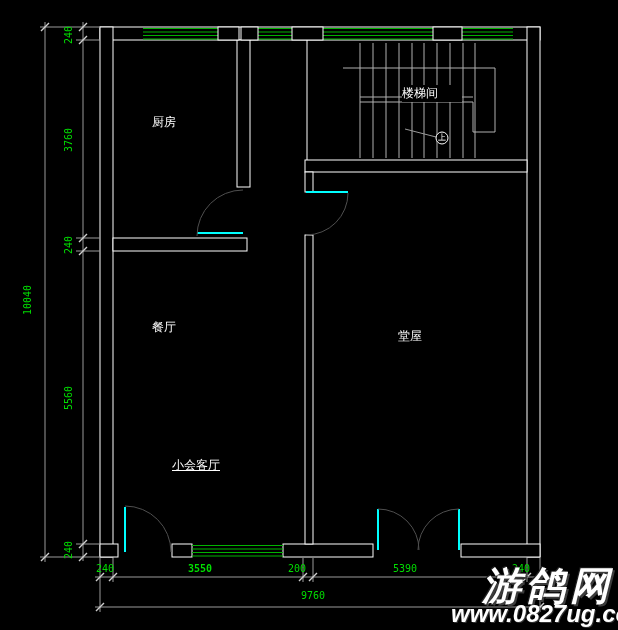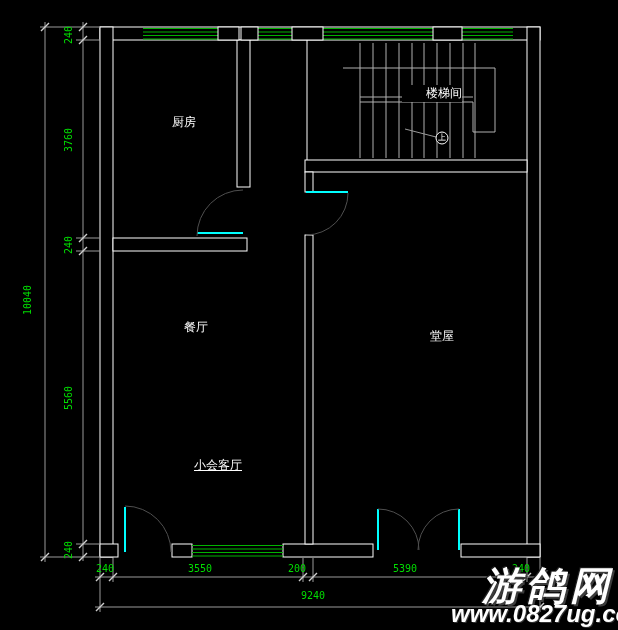--- a/index.html
+++ b/index.html
@@ -11,21 +11,21 @@
          font-family:"Liberation Sans",sans-serif;}
   #stage svg{position:absolute;left:0;top:0;}
   .wallrect{fill:#000;stroke:var(--wall);stroke-width:1;}
   .wline{stroke:var(--wall);stroke-width:1;fill:none;}
   .gline{stroke:var(--win);stroke-width:1.2;fill:none;}
   .dline{stroke:var(--dim);stroke-width:1;fill:none;}
   .tick{stroke:#cfcfcf;stroke-width:1.4;fill:none;}
   .cyan{stroke:var(--door);stroke-width:2;fill:none;}
   .arc{stroke:var(--arc);stroke-width:1;fill:none;}
   .sline{stroke:var(--stair);stroke-width:1;fill:none;}
-  .lbl{position:absolute;color:#fff;font-size:12px;text-align:right;white-space:nowrap;
+  .lbl{position:absolute;color:#fff;font-size:12px;text-align:left;white-space:nowrap;
        font-family:"Liberation Sans",sans-serif;}
   .dimtxt{position:absolute;color:var(--dimtext);font-size:10px;line-height:12px;height:12px;
           text-align:center;white-space:nowrap;font-family:"DejaVu Sans Mono",monospace;}
   .vert{transform:rotate(-90deg);}
   .upchar{position:absolute;color:#fff;font-size:8px;line-height:10px;}
   .wm-name{position:absolute;left:472px;top:566px;width:142px;color:var(--wm);
            font-size:39px;line-height:40px;font-weight:bold;font-style:italic;
            letter-spacing:5px;text-align:right;text-shadow:2px 2px 0 #3c3c3c, -1px -1px 0 #222;}
   .wm-url{position:absolute;left:451px;top:601px;width:167px;color:var(--wm);
           font-size:24px;line-height:26px;font-weight:bold;font-style:italic;text-align:right;
@@ -117,36 +117,36 @@
       <path class="tick" d="M41,31L49,23 M41,561L49,553"></path>
 
       <path class="dline" d="M100,558V612 M113,558V582 M303,558V582 M313,558V582 M527,558V582 M540,558V612"></path>
       <line class="dline" x1="95" y1="577" x2="545" y2="577"></line>
       <line class="dline" x1="95" y1="607" x2="545" y2="607"></line>
       <path class="tick" d="M96,581L104,573 M109,581L117,573 M299,581L307,573 M309,581L317,573 M523,581L531,573 M536,581L544,573"></path>
       <path class="tick" d="M96,611L104,603 M536,611L544,603"></path>
     </g>
   </svg>
 
-  <span class="lbl" style="left:140px;top:114px;width:56px;">厨房</span>
+  <span class="lbl" style="left:152px;top:114px;width:56px;">厨房</span>
   <span class="lbl" style="left:402px;top:85px;width:60px;background:#000;">楼梯间</span>
   <span class="lbl" style="left:152px;top:319px;width:56px;">餐厅</span>
   <span class="lbl" style="left:398px;top:328px;width:56px;">堂屋</span>
   <span class="lbl" style="left:172px;top:457px;width:70px;text-decoration:underline;">小会客厅</span>
   <span class="upchar" style="left:438px;top:133px;">上</span>
 
   <span class="dimtxt vert" style="left:47px;top:29px;width:44px;">240</span>
   <span class="dimtxt vert" style="left:47px;top:134px;width:44px;">3760</span>
   <span class="dimtxt vert" style="left:47px;top:239px;width:44px;">240</span>
   <span class="dimtxt vert" style="left:47px;top:392px;width:44px;">5560</span>
   <span class="dimtxt vert" style="left:47px;top:544px;width:44px;">240</span>
   <span class="dimtxt vert" style="left:0px;top:294px;width:56px;">10040</span>
 
   <span class="dimtxt" style="left:83px;top:563px;width:44px;">240</span>
-  <span class="dimtxt" style="left:178px;top:563px;width:44px;">3550</span>
+  <span class="dimtxt" style="left:178px;top:563px;width:44px;font-weight:bold;">3550</span>
   <span class="dimtxt" style="left:275px;top:563px;width:44px;">200</span>
   <span class="dimtxt" style="left:383px;top:563px;width:44px;">5390</span>
   <span class="dimtxt" style="left:499px;top:563px;width:44px;">240</span>
-  <span class="dimtxt" style="left:291px;top:590px;width:44px;">9240</span>
+  <span class="dimtxt" style="left:291px;top:590px;width:44px;">9760</span>
 
   <span class="wm-name">游鸽网</span>
   <span class="wm-url">www.0827ug.com</span>
 </div>
 
 </body></html>

